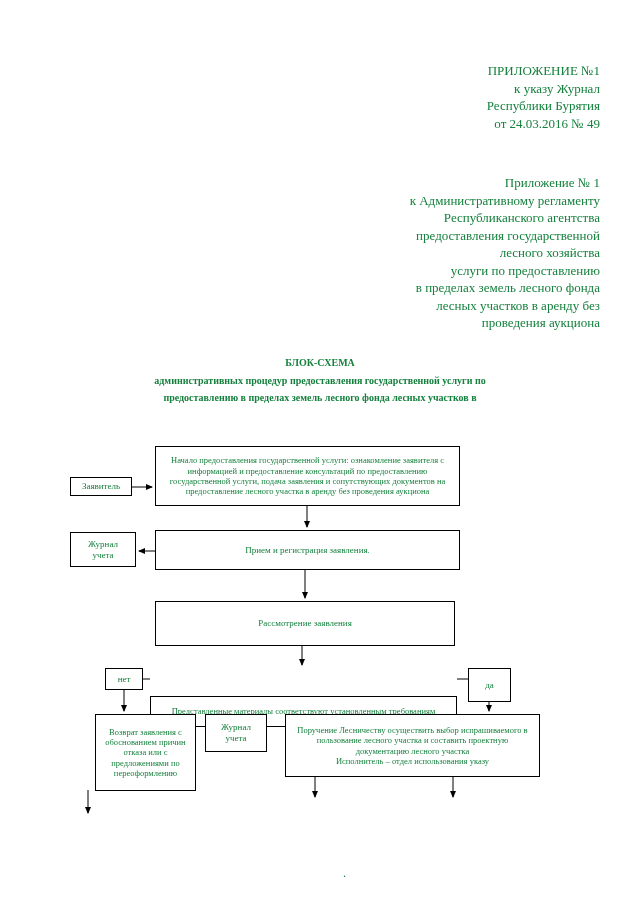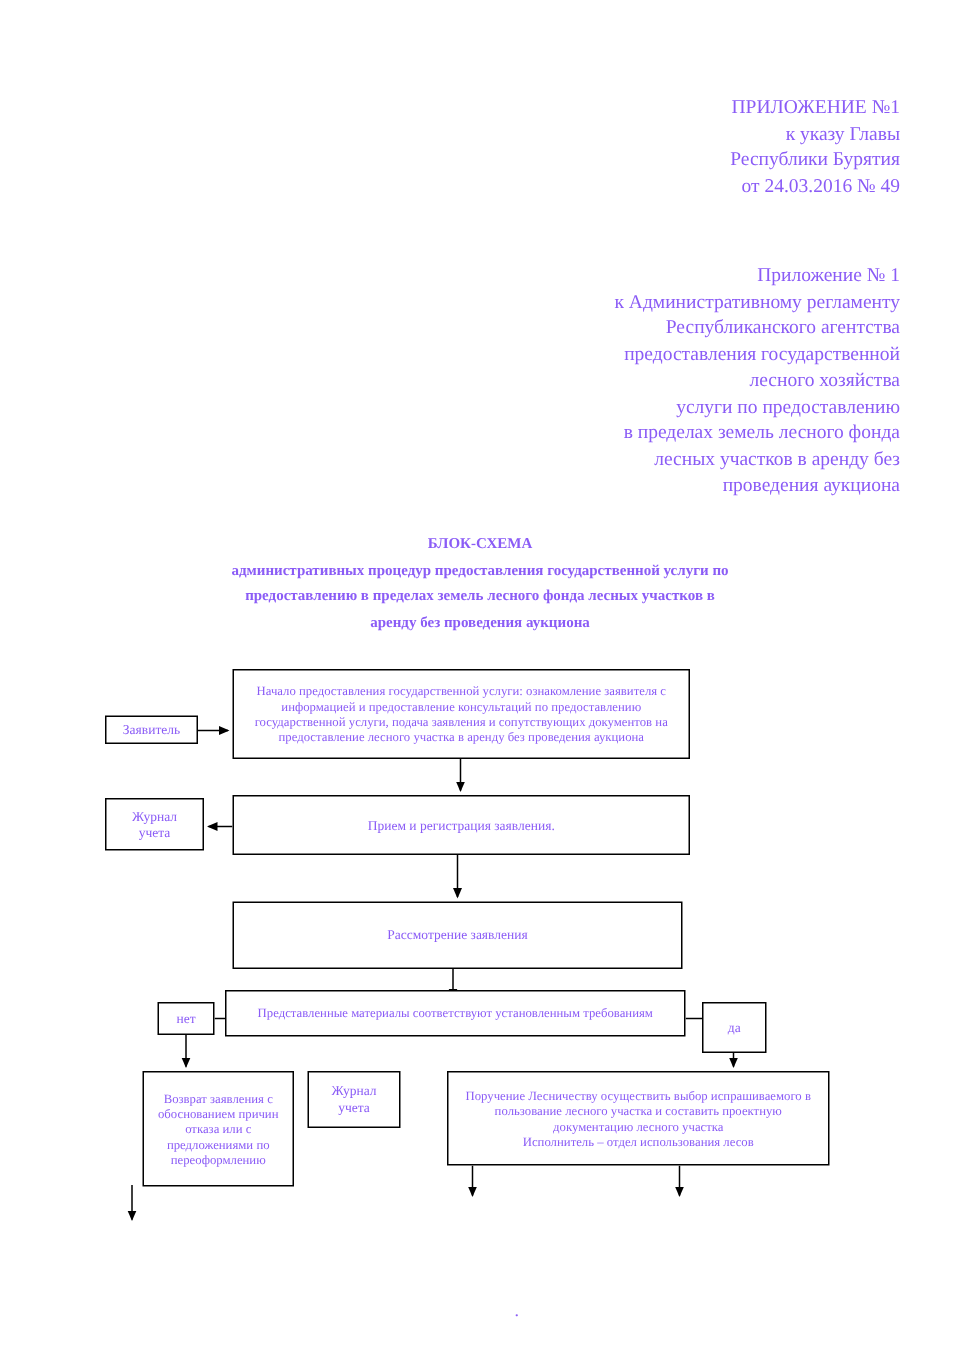--- a/index.html
+++ b/index.html
@@ -1,43 +1,43 @@
 <!DOCTYPE html>
 <html><head>
 <meta charset="utf-8">
 <style>
   * { margin:0; padding:0; box-sizing:border-box; }
   html,body { background:#ffffff; }
   .page {
     position:relative; width:640px; height:905px; background:#fff;
-    font-family:"Liberation Serif", serif; color:#8b5cf6; overflow:hidden;
+    font-family:"Liberation Serif", serif; color:#15803d; overflow:hidden;
   }
   .arrows { position:absolute; left:0; top:0; pointer-events:none; }
   .hdr { position:absolute; right:40px; text-align:right; font-size:13px; line-height:17.5px; }
   .hdr1 { top:62px; }
   .hdr2 { top:174px; }
   .title { position:absolute; top:354px; left:40px; width:560px; text-align:center;
            font-weight:bold; font-size:10px; line-height:17.5px; }
   .box {
     position:absolute; border:1px solid #000; background:#fff;
     display:flex; align-items:center; justify-content:center;
     text-align:center; font-size:9px; line-height:1.22; padding:1px 3px;
   }
   .small { font-size:8.5px; }
   .b-start  { left:155px; top:446px; width:305px; height:60px; }
   .b-app    { left:70px;  top:477px; width:62px;  height:19px;text-align:center; }
   .b-receive{ left:155px; top:530px; width:305px; height:40px; }
   .b-log1   { left:70px;  top:532px; width:66px;  height:35px; white-space:pre-line; }
   .b-review { left:155px; top:601px; width:300px; height:45px; }
-  .b-cond   { left:150px; top:660px; width:307px; height:31px; padding:1px 16px; }
+  .b-cond   { left:150px; top:696px; width:307px; height:31px; padding:1px 16px; }
   .b-no     { left:105px; top:668px; width:38px;  height:22px; }
   .b-yes    { left:468px; top:668px; width:43px;  height:34px; }
   .b-return { left:95px;  top:714px; width:101px; height:77px; padding:18px 5px; }
   .b-log2   { left:205px; top:714px; width:62px;  height:38px; white-space:pre-line; }
-  .b-assign { left:298px; top:714px; width:255px; height:63px; flex-direction:column; }
+  .b-assign { left:285px; top:714px; width:255px; height:63px; flex-direction:column; }
   .page-mark { position:absolute; left:343px; top:866px; font-size:12px; }
 </style>
 </head>
 <body>
 
 <div class="page">
 
   <svg class="arrows" width="640" height="905" viewBox="0 0 640 905">
     <defs>
       <marker id="ah" markerWidth="8" markerHeight="8" refX="6" refY="3" orient="auto" markerUnits="userSpaceOnUse">
@@ -53,56 +53,55 @@
     <line x1="457" y1="679" x2="468" y2="679" stroke="#000" stroke-width="1"></line>
     <line x1="124" y1="690" x2="124" y2="711" stroke="#000" stroke-width="1" marker-end="url(#ah)"></line>
     <line x1="489" y1="690" x2="489" y2="711" stroke="#000" stroke-width="1" marker-end="url(#ah)"></line>
     <line x1="88" y1="790" x2="88" y2="813" stroke="#000" stroke-width="1" marker-end="url(#ah)"></line>
     <line x1="315" y1="777" x2="315" y2="797" stroke="#000" stroke-width="1" marker-end="url(#ah)"></line>
     <line x1="453" y1="777" x2="453" y2="797" stroke="#000" stroke-width="1" marker-end="url(#ah)"></line>
   </svg>
 
   <div class="hdr hdr1">
     <div>ПРИЛОЖЕНИЕ №1</div>
-    <div>к указу Главы</div>
+    <div>к указу Журнал</div>
     <div>Республики Бурятия</div>
     <div>от 24.03.2016 № 49</div>
   </div>
 
   <div class="hdr hdr2">
     <div>Приложение № 1</div>
     <div>к Административному регламенту</div>
     <div>Республиканского агентства</div>
     <div>предоставления государственной</div>
     <div>лесного хозяйства</div>
     <div>услуги по предоставлению</div>
     <div>в пределах земель лесного фонда</div>
     <div>лесных участков в аренду без</div>
     <div>проведения аукциона</div>
   </div>
 
   <div class="title">
     <div>БЛОК-СХЕМА</div>
     <div>административных процедур предоставления государственной услуги по</div>
     <div>предоставлению в пределах земель лесного фонда лесных участков в</div>
-    <div>аренду без проведения аукциона</div>
   </div>
 
   <div class="box small b-start">Начало предоставления государственной услуги: ознакомление заявителя с информацией и предоставление консультаций по предоставлению государственной услуги, подача заявления и сопутствующих документов на предоставление лесного участка в аренду без проведения аукциона</div>
   <div class="box b-app">Заявитель</div>
   <div class="box b-receive">Прием и регистрация заявления.</div>
   <div class="box b-log1">Журнал
 учета</div>
   <div class="box b-review">Рассмотрение заявления</div>
   <div class="box small b-cond">Представленные материалы соответствуют установленным требованиям</div>
   <div class="box b-no">нет</div>
   <div class="box b-yes">да</div>
   <div class="box small b-return">Возврат заявления с обоснованием причин отказа или с предложениями по переоформлению</div>
   <div class="box b-log2">Журнал
 учета</div>
   <div class="box small b-assign">
     <div>Поручение Лесничеству осуществить выбор испрашиваемого в пользование лесного участка и составить проектную документацию лесного участка</div>
-    <div>Исполнитель – отдел использования лесов</div>
+    <div>Исполнитель – отдел использования указу</div>
   </div>
 
   <div class="page-mark">.</div>
 
 </div>
 
 </body></html>

